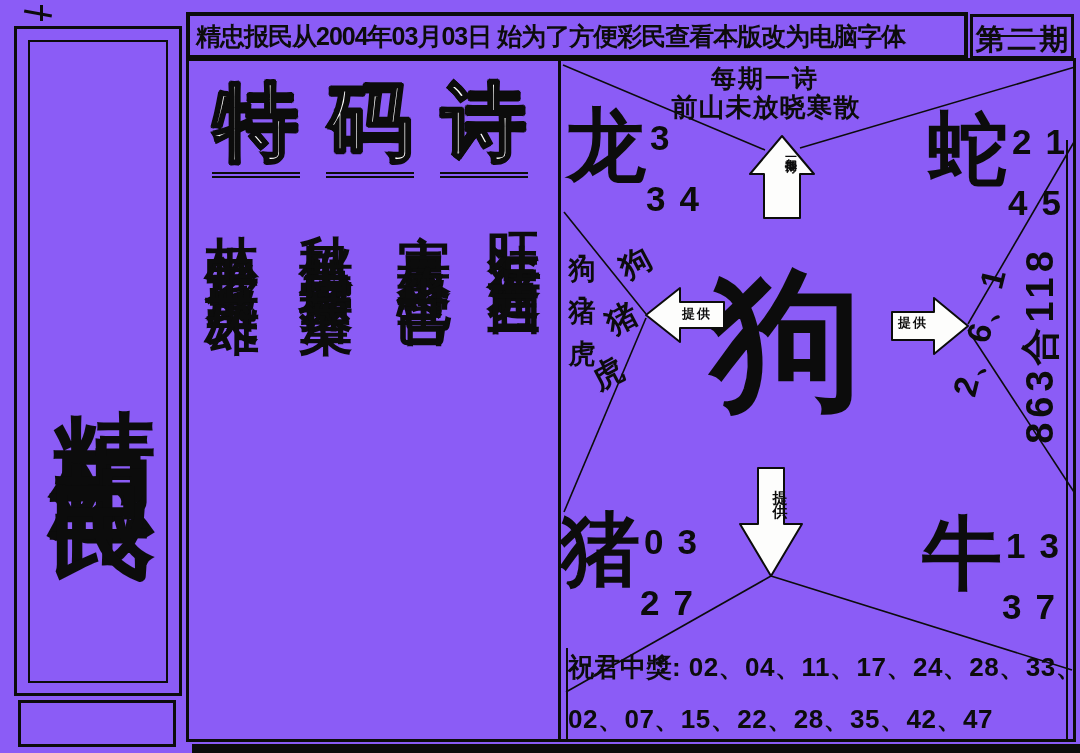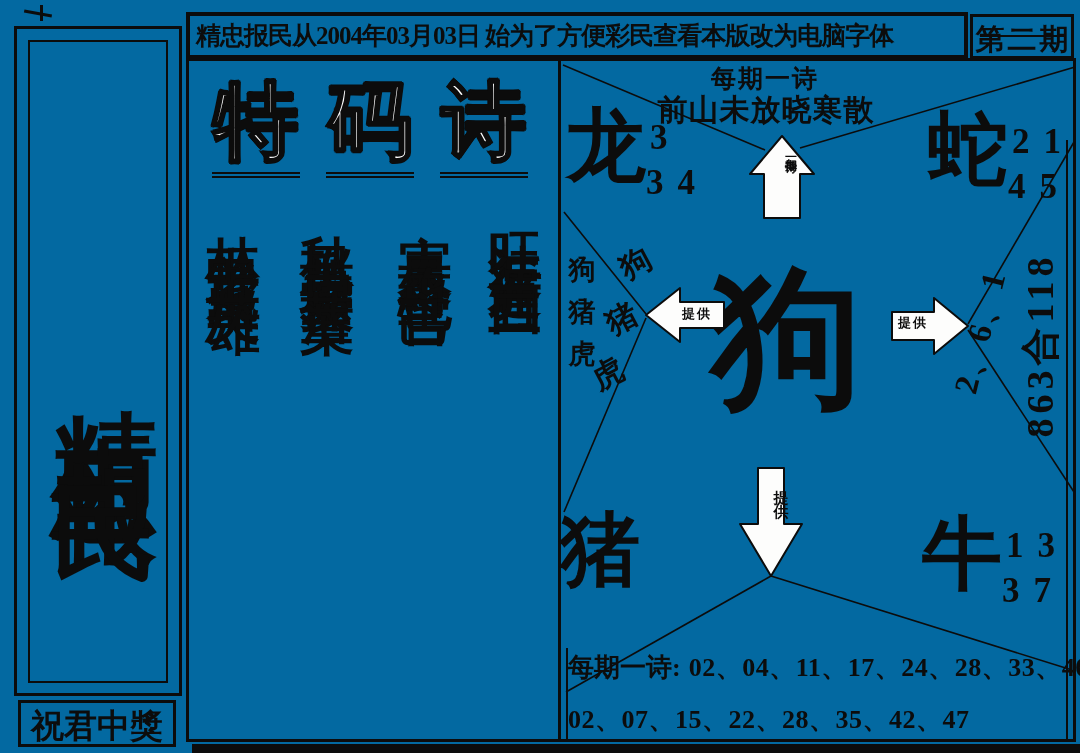--- a/index.html
+++ b/index.html
@@ -1,18 +1,18 @@
 <!DOCTYPE html>
 <html><head>
 <meta charset="utf-8">
 <style>
   html,body{margin:0;padding:0;background:#e8e8e4;}
   #page{
-    position:relative;width:1080px;height:753px;background:#0369a1;
-    font-family:Liberation Serif, serif;color:#0c0c0c;overflow:hidden;
+    position:relative;width:1080px;height:753px;background:#8b5cf6;
+    font-family:Liberation Sans, sans-serif;color:#0c0c0c;overflow:hidden;
   }
   .abs{position:absolute;}
   .box{position:absolute;box-sizing:border-box;border:2px solid #0c0c0c;background:transparent;}
   .line{position:absolute;background:#0c0c0c;}
 
   
   #header-box{left:186px;top:12px;width:782px;height:47px;border-width:4px;}
   #header-text{left:196px;top:17px;width:764px;font-size:25px;font-weight:900;
     letter-spacing:-1px;white-space:nowrap;line-height:38px;}
   #issue-box{left:970px;top:14px;width:104px;height:45px;border-width:3px;}
@@ -49,27 +49,27 @@
   #col1{left:206px;top:192px;}
   #col2{left:300px;top:192px;}
   #col3{left:398px;top:190px;}
   #col4{left:488px;top:190px;}
 
   
   #diagram{left:560px;top:62px;width:517px;height:532px;}
   #diagram .d{position:absolute;}
   #lines-svg{left:0;top:0;width:517px;height:680px;pointer-events:none;}
   #top-label{left:40px;top:0px;width:330px;text-align:center;font-size:25px;font-weight:700;letter-spacing:2px;}
-  #poem-line{left:26px;top:28px;width:360px;text-align:center;font-size:30px;font-weight:900;letter-spacing:1px;}
+  #poem-line{left:26px;top:28px;width:360px;text-align:center;font-size:26px;font-weight:900;letter-spacing:1px;}
 
   .corner{display:flex;align-items:flex-start;}
   .corner .zo{font-size:80px;font-weight:900;line-height:1;}
   .corner .nums{margin-left:4px;padding-top:14px;}
   .corner .nrow{font-size:35px;font-weight:700;letter-spacing:14px;line-height:1;}
-  .corner .nrow + .nrow{margin-top:10px;margin-left:-4px;}
+  .corner .nrow + .nrow{margin-top:26px;margin-left:-4px;}
   #corner-dragon{left:6px;top:44px;}
   #corner-snake{left:368px;top:48px;}
   #corner-pig{left:0px;top:448px;}
   #corner-ox{left:362px;top:452px;}
 
   #center-zodiac{left:150px;top:202px;font-size:152px;font-weight:900;line-height:1;}
 
   #left-vertical{left:8px;top:172px;writing-mode:vertical-rl;text-orientation:upright;
     font-size:27px;font-weight:700;letter-spacing:6px;line-height:1;}
   #slanted{left:46px;top:184px;display:flex;flex-direction:column;align-items:center;gap:26px;
@@ -110,21 +110,20 @@
   <div class="box" id="header-box"></div>
   <div class="abs" id="header-text">精忠报民从2004年03月03日 始为了方便彩民查看本版改为电脑字体</div>
   <div class="box" id="issue-box"></div>
   <div class="line" id="issue-strike"></div>
   <div class="abs" id="issue-text">第二期</div>
 
   <div class="box" id="left-outer"></div>
   <div class="box" id="left-inner"></div>
   <div class="abs" id="left-title">精忠報民</div>
   <div class="box" id="wish-box"></div>
-  <div class="abs" id="wish-text">祝君中獎</div>
 
   <div class="box" id="main-box"></div>
   <div class="line" id="divider"></div>
   <div class="line" id="inner-right-line"></div>
   <div class="line" id="bottom-bar"></div>
 
   <div class="abs" id="poem-title">
     <span class="tchar">特</span>
     <span class="tchar">码</span>
     <span class="tchar">诗</span>
@@ -161,20 +160,24 @@
     </div>
     <div class="d corner" id="corner-snake">
       <span class="zo">蛇</span>
       <span class="nums">
         <div class="nrow">21</div>
         <div class="nrow">45</div>
       </span>
     </div>
     <div class="d corner" id="corner-pig">
       <span class="zo">猪</span>
+      <span class="nums">
+        <div class="nrow">03</div>
+        <div class="nrow">27</div>
+      </span>
     </div>
     <div class="d corner" id="corner-ox">
       <span class="zo">牛</span>
       <span class="nums">
         <div class="nrow">13</div>
         <div class="nrow">37</div>
       </span>
     </div>
 
     <div class="d" id="center-zodiac">狗</div>
@@ -205,21 +208,21 @@
     <div class="d" id="arrow-right-text">提供</div>
 
     <svg class="arrow-svg" style="left:178px;top:404px;" width="66" height="112" xmlns="http://www.w3.org/2000/svg">
       <polygon points="20,2 46,2 46,58 64,58 33,110 2,58 20,58" fill="#fdfdfc" stroke="#0c0c0c" stroke-width="2" stroke-linejoin="round"></polygon>
     </svg>
     <div class="d" id="arrow-bottom-text">提供</div>
 
 
     <div class="d line" id="bottom-left-edge"></div>
     <div class="code-row" id="special-row">
-      <span>每期一诗:</span>
+      <span>祝君中獎:</span>
       <span class="nums">02、04、11、17、24、28、33、40</span>
     </div>
     <div class="code-row" id="normal-row">
       <span class="nums">02、07、15、22、28、35、42、47</span>
     </div>
 
   </div>
 </div>
 
 </body></html>

